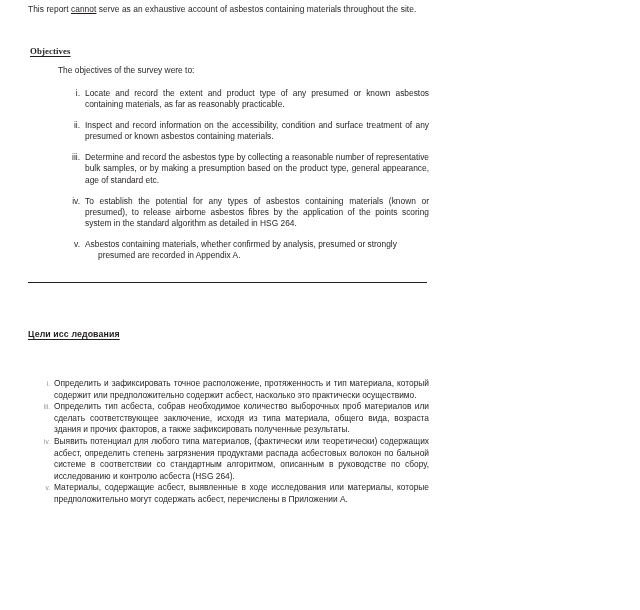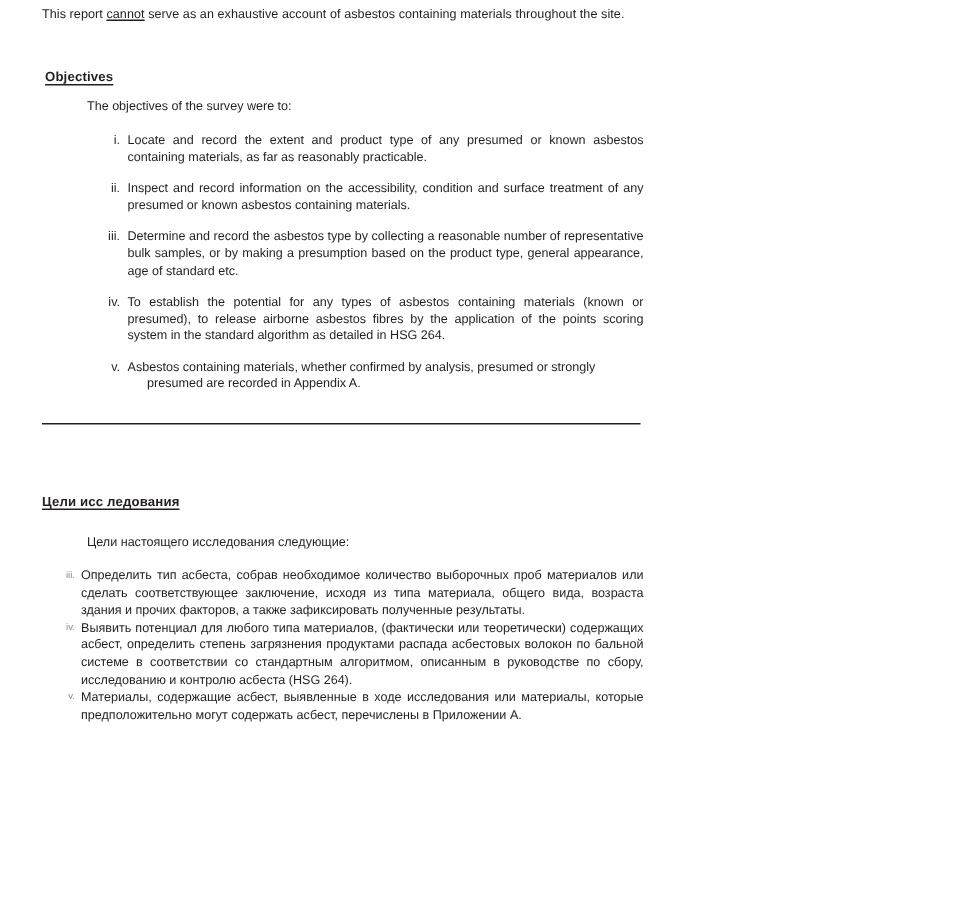--- a/index.html
+++ b/index.html
@@ -133,21 +133,21 @@
 </style>
 </head>
 <body>
 
 <div class="page">
 
   <div class="para" style="left:28px; top:4px; width:414px;">
     <span>This report </span><span class="u-underline">cannot</span><span> serve as an exhaustive account of asbestos containing materials throughout the site.</span>
   </div>
 
-  <div class="heading" style="left:30px; top:46px;">Objectives</div>
+  <div class="heading" style="left:30px; top:46px;font-family:Liberation Serif, serif;">Objectives</div>
 
   <div class="intro-line" style="left:58px; top:65px;">The objectives of the survey were to:</div>
 
   <ol class="list list-en" style="top:88px;">
 
     <li class="list-item">
       <span class="marker">i.</span>
       <span class="item-body">Locate and record the extent and product type of any presumed or known asbestos containing materials, as far as reasonably practicable.</span>
     </li>
 
@@ -170,24 +170,27 @@
       <span class="marker">v.</span>
       <span class="item-body">Asbestos containing materials, whether confirmed by analysis, presumed or strongly presumed are recorded in Appendix A.</span>
     </li>
   </ol>
 
   <hr class="rule" style="left:28px; top:282px; width:399px;">
 
 
   <div class="heading" style="left:28px; top:329px;text-align:right;">Цели исс ледования</div>
 
-  <div class="intro-line" style="left:58px; top:356px;">Цели настоящего исследования следующие:</div>
 
   <ol class="list list-ru" style="top:378px;">
 
+    <li class="list-item">
+      <span class="marker">i.</span>
+      <span class="item-body">Определить и зафиксировать точное расположение, протяженность и тип материала, который содержит или предположительно содержит асбест, насколько это практически осуществимо.</span>
+    </li>
 
 
     <li class="list-item">
       <span class="marker">iii.</span>
       <span class="item-body">Определить тип асбеста, собрав необходимое количество выборочных проб материалов или сделать соответствующее заключение, исходя из типа материала, общего вида, возраста здания и прочих факторов, а также зафиксировать полученные результаты.</span>
     </li>
 
     <li class="list-item">
       <span class="marker">iv.</span>
       <span class="item-body">Выявить потенциал для любого типа материалов, (фактически или теоретически) содержащих асбест, определить степень загрязнения продуктами распада асбестовых волокон по бальной системе в соответствии со стандартным алгоритмом, описанным в руководстве по сбору, исследованию и контролю асбеста (HSG 264).</span>

